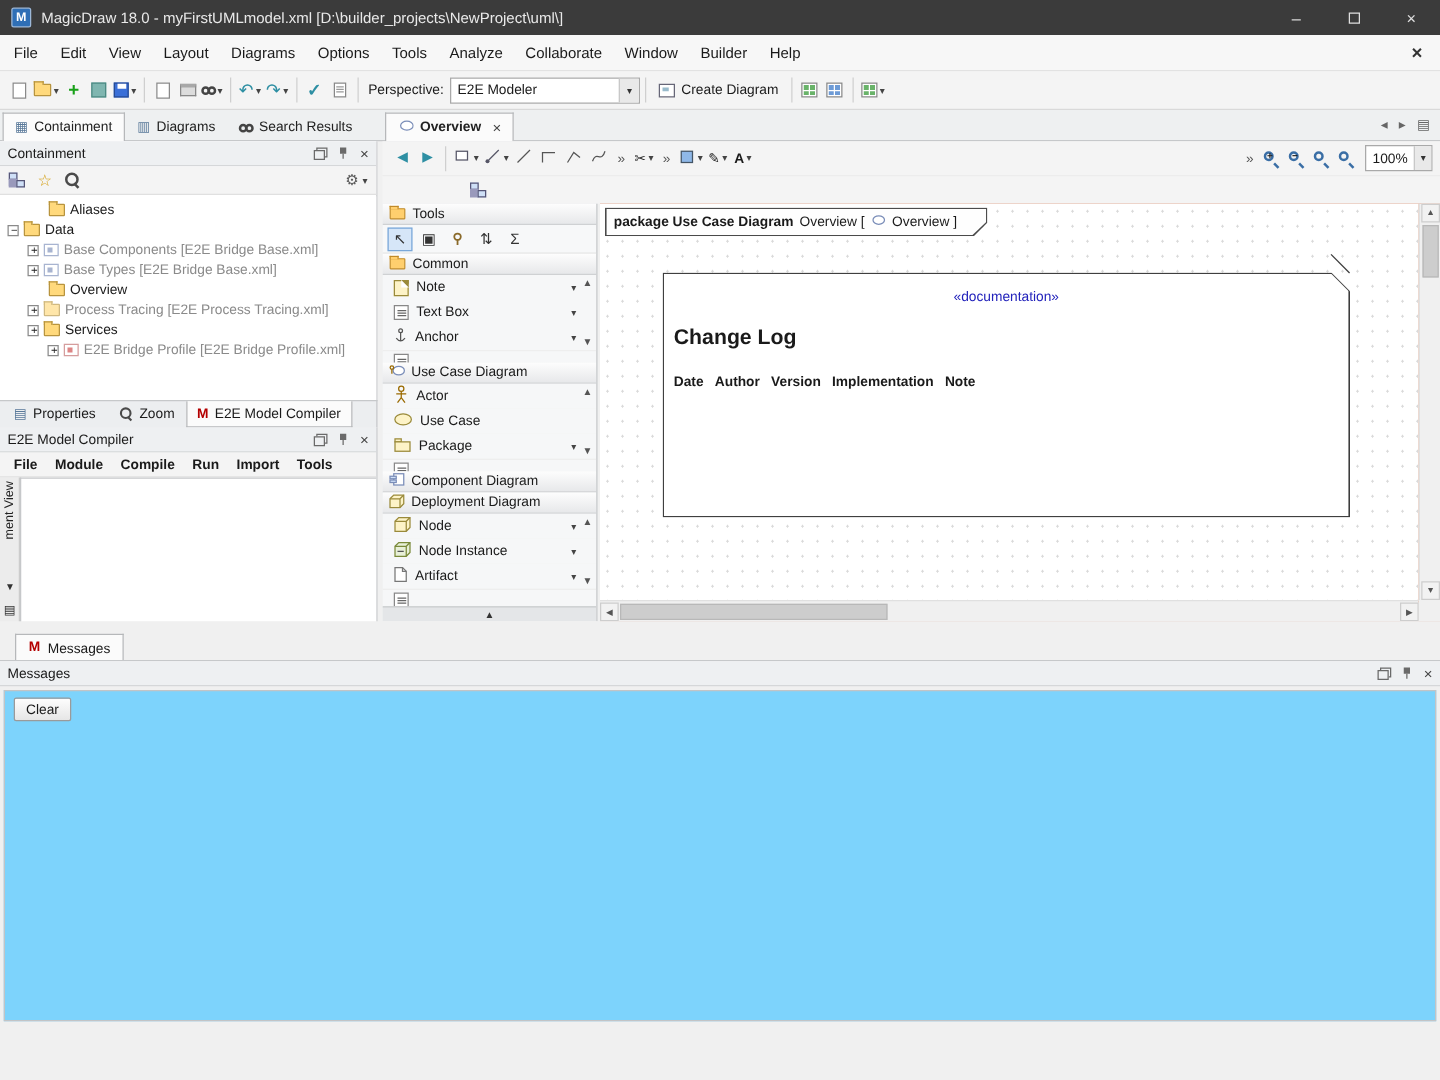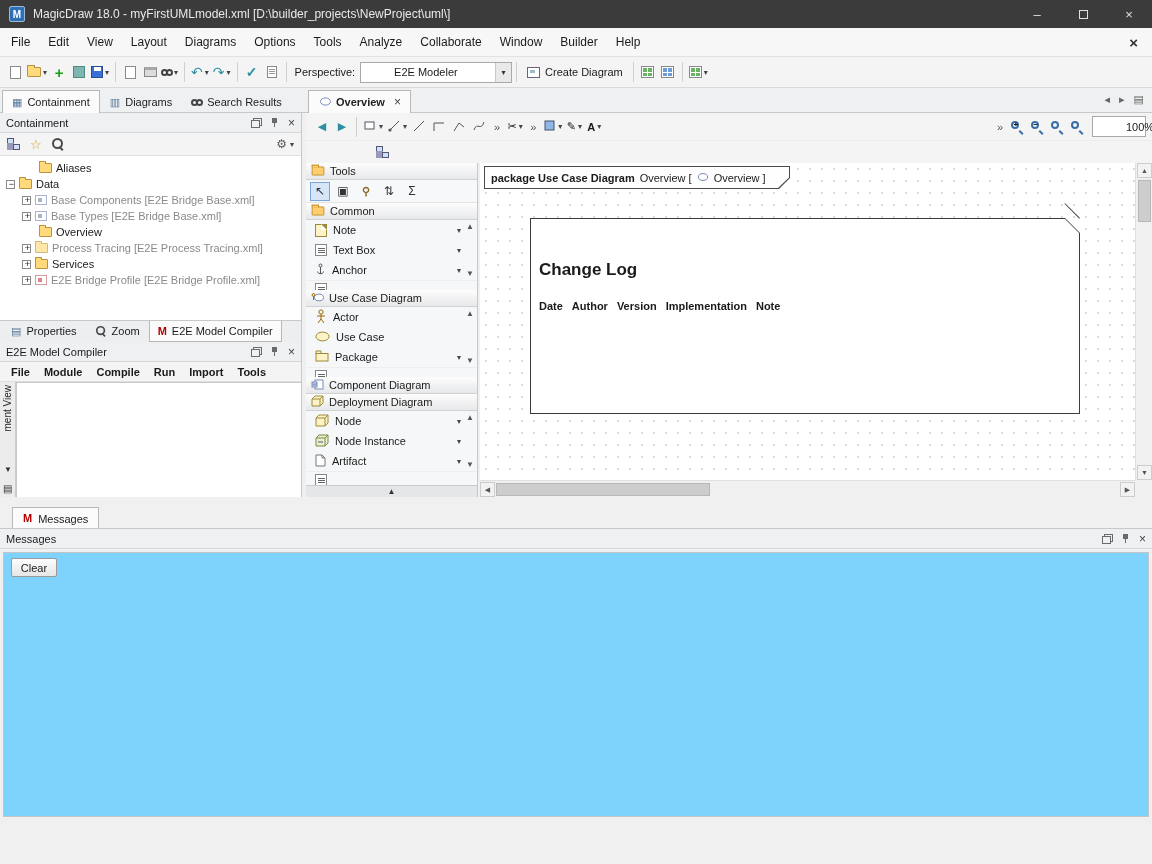--- a/index.html
+++ b/index.html
@@ -32,21 +32,21 @@
   .iprint{width:13px;height:10px;background:#dcdcdc;border:1px solid #888;border-top:3px solid #a8a8a8;}
   .ibino{display:flex;align-items:center;}
   .ibino i{width:7px;height:7px;border:2px solid #444;border-radius:50%;margin:0 -1px;display:block;}
   .teal{color:#2e8fa3;font-size:14px;line-height:1;}
   .iclip{width:10px;height:12px;background:#fff;border:1px solid #888;position:relative;}
   .iclip::after{content:"";position:absolute;left:1px;top:2px;width:6px;height:1px;background:#999;box-shadow:0 2px 0 #999,0 4px 0 #999;}
   .igrid{width:13px;height:12px;display:grid;grid-template-columns:1fr 1fr;gap:1px;padding:1px;border:1px solid #888;background:#fff;}
   .igrid i{background:#69b369;display:block;}
   .igrid.blue i{background:#6d9bd6;}
   .combo{display:flex;align-items:center;height:21px;background:#fff;border:1px solid #a9a9a9;font-size:11px;flex:none;}
-  .combo .val{padding:0 5px;flex:1;white-space:nowrap;margin-left:28px;}
+  .combo .val{padding:0 5px;flex:1;white-space:nowrap;}
   .combo .cbtn{width:16px;height:100%;background:#e9e9e9;border-left:1px solid #c8c8c8;display:flex;align-items:center;justify-content:center;font-size:8px;color:#333;}
   .flatbtn{display:flex;align-items:center;gap:5px;padding:0 6px;height:23px;white-space:nowrap;}
   .idiagadd{width:13px;height:11px;background:#fff;border:1px solid #667;position:relative;}
   .idiagadd::after{content:"";position:absolute;left:2px;top:2px;width:5px;height:3px;background:#9bc;}
   .label{white-space:nowrap;}
   
   .tabrow{position:absolute;top:88px;left:0;right:0;height:25px;background:#eef0f1;border-bottom:1px solid #c6c8ca;}
   .ltabs{position:absolute;left:2px;top:2px;display:flex;height:23px;}
   .tab{display:flex;align-items:center;gap:5px;padding:0 9px;font-size:11px;border:1px solid transparent;border-bottom:none;color:#222;white-space:nowrap;}
   .tab.active{background:#fbfbfb;border-color:#b6b8ba;}
@@ -379,21 +379,21 @@
       <div class="trow gray" style="padding-left:22px;">
         <span class="texp plus"></span>
         <span class="tfold dim"></span>
         <span>Process Tracing [E2E Process Tracing.xml]</span>
       </div>
       <div class="trow" style="padding-left:22px;">
         <span class="texp plus"></span>
         <span class="tfold"></span>
         <span>Services</span>
       </div>
-      <div class="trow gray" style="padding-left:22px;">
+      <div class="trow gray" style="padding-left:22px;margin-left:16px;">
         <span class="texp plus"></span>
         <span class="ipkg red dim"></span>
         <span>E2E Bridge Profile [E2E Bridge Profile.xml]</span>
       </div>
     </div>
   </div>
 
   <div class="midtabs">
     <span class="tabb">
       <span class="ilist">▤</span>
@@ -672,20 +672,21 @@
           <span><svg width="12" height="10">
                 <ellipse cx="6" cy="5" rx="4.6" ry="3.4" fill="#fff" stroke="#7a8db8"></ellipse>
               </svg></span>
           <span>Overview ]</span>
         </div>
       </div>
       <div class="docbox">
         <div class="doc-outer"></div>
         <div class="doc-inner"></div>
         <div class="doc-fold"></div>
+        <div class="doc-stereo">«documentation»</div>
         <div class="doc-title">Change Log</div>
         <div class="doc-cols">
           <span>Date</span>
           <span>Author</span>
           <span>Version</span>
           <span>Implementation</span>
           <span>Note</span>
         </div>
       </div>
     </div>

